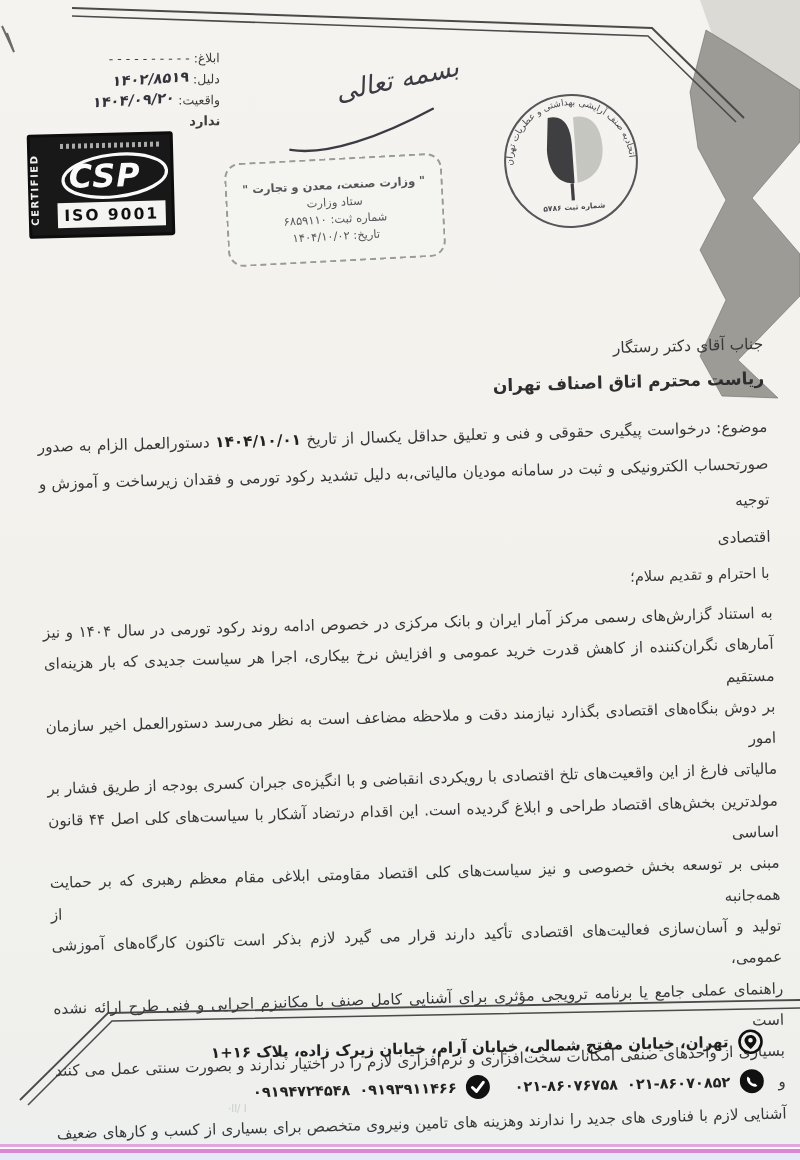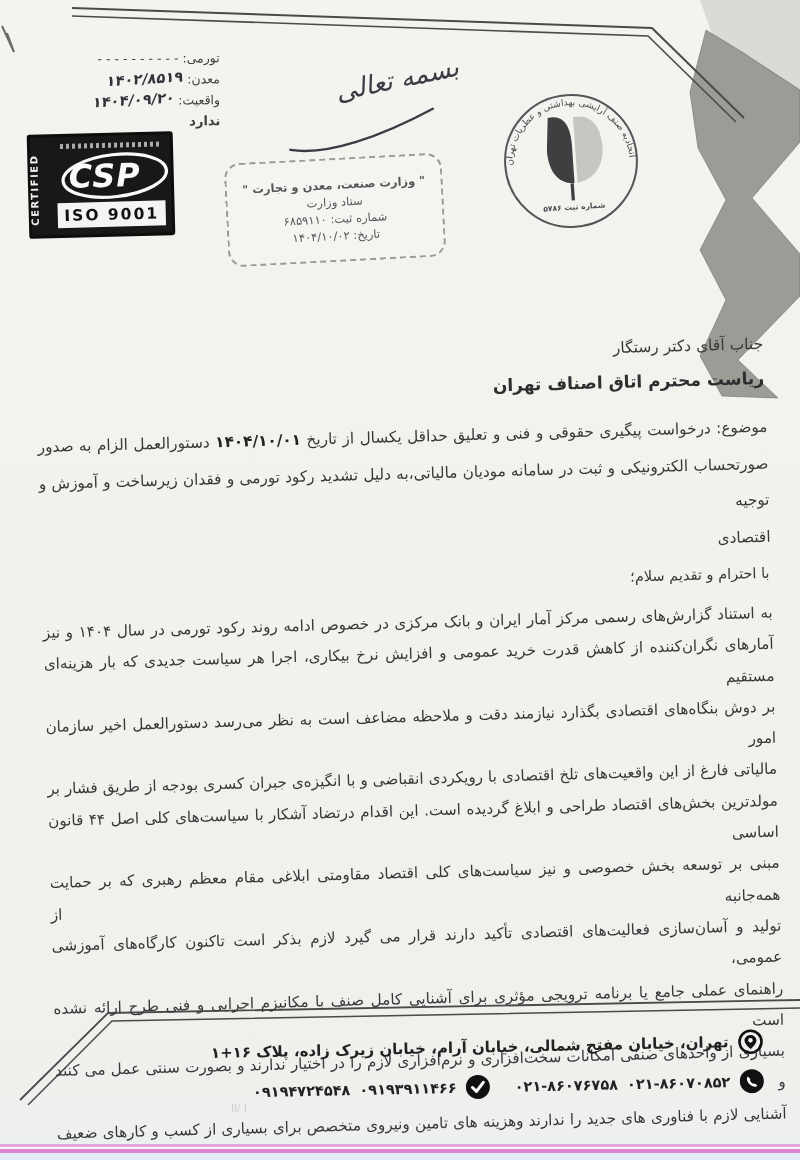--- a/index.html
+++ b/index.html
@@ -129,25 +129,25 @@
     <polyline points="2,26 14,52 7,33" fill="none" stroke="#6a6a6a" stroke-width="2"></polyline>
 
     <path d="M800 1000 L108 1013 L20 1100" fill="none" stroke="#4a4a4a" stroke-width="1.8"></path>
     <path d="M800 1008 L112 1021 L28 1105" fill="none" stroke="#4a4a4a" stroke-width="1.5"></path>
 
     <text x="228" y="1112" font-size="10" fill="#9aa0a8" opacity="0.45">·ΙΙ/ Ι</text>
   </svg>
 
   <div class="meta">
     <div>
-      <span>تورمی:</span>
+      <span>ابلاغ:</span>
       <span class="dashes">- - - - - - - - - -</span>
     </div>
     <div>
-      <span>معدن:</span>
+      <span>دلیل:</span>
       <span class="hand">۱۴۰۲/۸۵۱۹</span>
     </div>
     <div>
       <span>واقعیت:</span>
       <span class="hand">۱۴۰۴/۰۹/۲۰</span>
     </div>
     <div class="none">ندارد</div>
   </div>
 
   <div class="besm">

